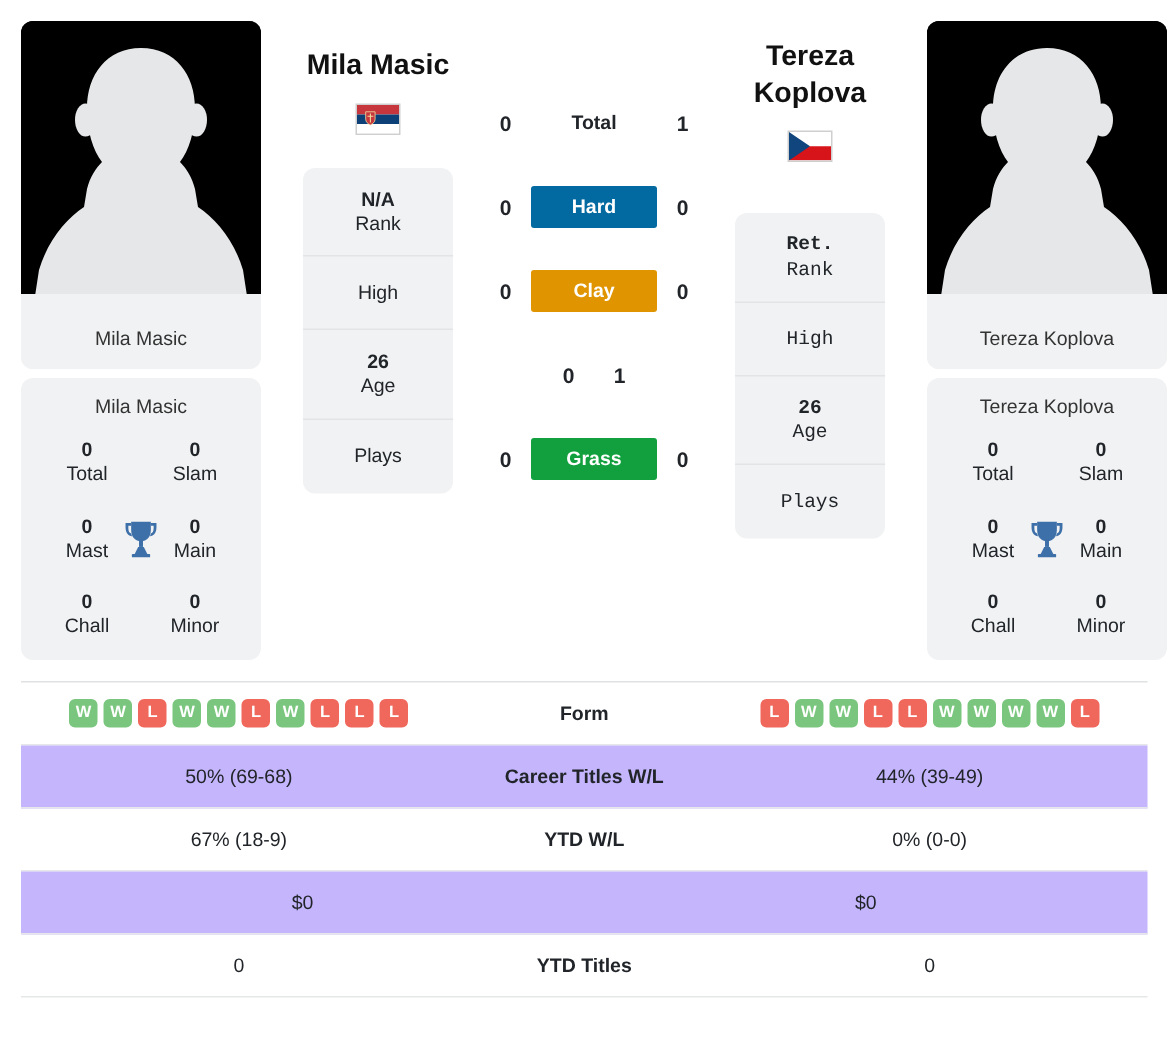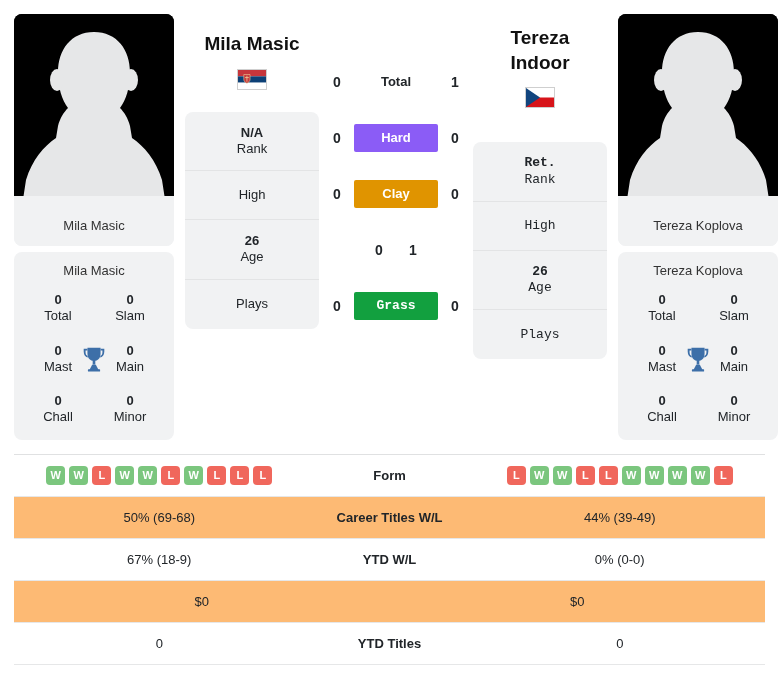--- a/index.html
+++ b/index.html
@@ -128,21 +128,21 @@
     border: 1px solid #cfcfcf;
     box-sizing: border-box;
     position: relative;
     overflow: hidden;
     background: #fff;
   }
   .flag svg { display: block; width: 100%; height: 100%; }
 
   .statlist {
     margin-top: 22px;
-    width: 134px;
+    width: 100px;
     background: #f1f2f3;
     border-radius: 8px;
     overflow: hidden;
   }
   .statlist.right-spacer { margin-top: 34px; font-family: Liberation Mono, monospace; }
   .stat-row {
     padding: 13px 4px;
     text-align: center;
     border-bottom: 1px solid #e3e4e5;
     line-height: 1.25;
@@ -208,21 +208,21 @@
   .stats-table {
     margin: 14px 14px 0 14px;
     border-top: 1px solid #e0e1e2;
   }
   .st-row {
     display: flex;
     align-items: center;
     border-bottom: 1px solid #e6e7e8;
     min-height: 41px;
   }
-  .st-row.alt { background: #fdba74; }
+  .st-row.alt { background: #c4b5fd; }
   .st-left, .st-right {
     flex: 1 1 0;
     display: flex;
     align-items: center;
     justify-content: center;
     font-size: 13px;
     color: #212529;
     padding: 8px 6px;
     box-sizing: border-box;
   }
@@ -348,43 +348,43 @@
   </div>
 
   <div class="center-col">
     <div class="surface-row">
       <div class="sc-score">0</div>
       <div class="sc-badge plain">Total</div>
       <div class="sc-score">1</div>
     </div>
     <div class="surface-row">
       <div class="sc-score">0</div>
-      <div class="sc-badge" id="badge-hard" style="background: #8b5cf6;">Hard</div>
+      <div class="sc-badge" id="badge-hard" style="background: #0369a1;">Hard</div>
       <div class="sc-score">0</div>
     </div>
     <div class="surface-row">
       <div class="sc-score">0</div>
       <div class="sc-badge" id="badge-clay" style="background: rgb(224, 148, 0);">Clay</div>
       <div class="sc-score">0</div>
     </div>
     <div class="surface-row">
       <div class="sc-score">0</div>
       <div class="sc-score">1</div>
     </div>
     <div class="surface-row">
       <div class="sc-score">0</div>
-      <div class="sc-badge" id="badge-grass" style="background: rgb(18, 160, 63); font-family: Liberation Mono, monospace;">Grass</div>
+      <div class="sc-badge" id="badge-grass" style="background: rgb(18, 160, 63);">Grass</div>
       <div class="sc-score">0</div>
     </div>
   </div>
 
   <div class="info-col right">
     <div class="pname two-line">
       <span>Tereza</span><br>
-      <span>Indoor</span>
+      <span>Koplova</span>
     </div>
     <div class="flag">
       <svg viewBox="0 0 30 21" preserveAspectRatio="none" aria-hidden="true">
         <rect x="0" y="0" width="30" height="10.5" fill="#ffffff"></rect>
         <rect x="0" y="10.5" width="30" height="10.5" fill="#d7141a"></rect>
         <path d="M0 0 L15 10.5 L0 21 Z" fill="#11457e"></path>
       </svg>
     </div>
     <div class="statlist right-spacer">
       <div class="stat-row">

